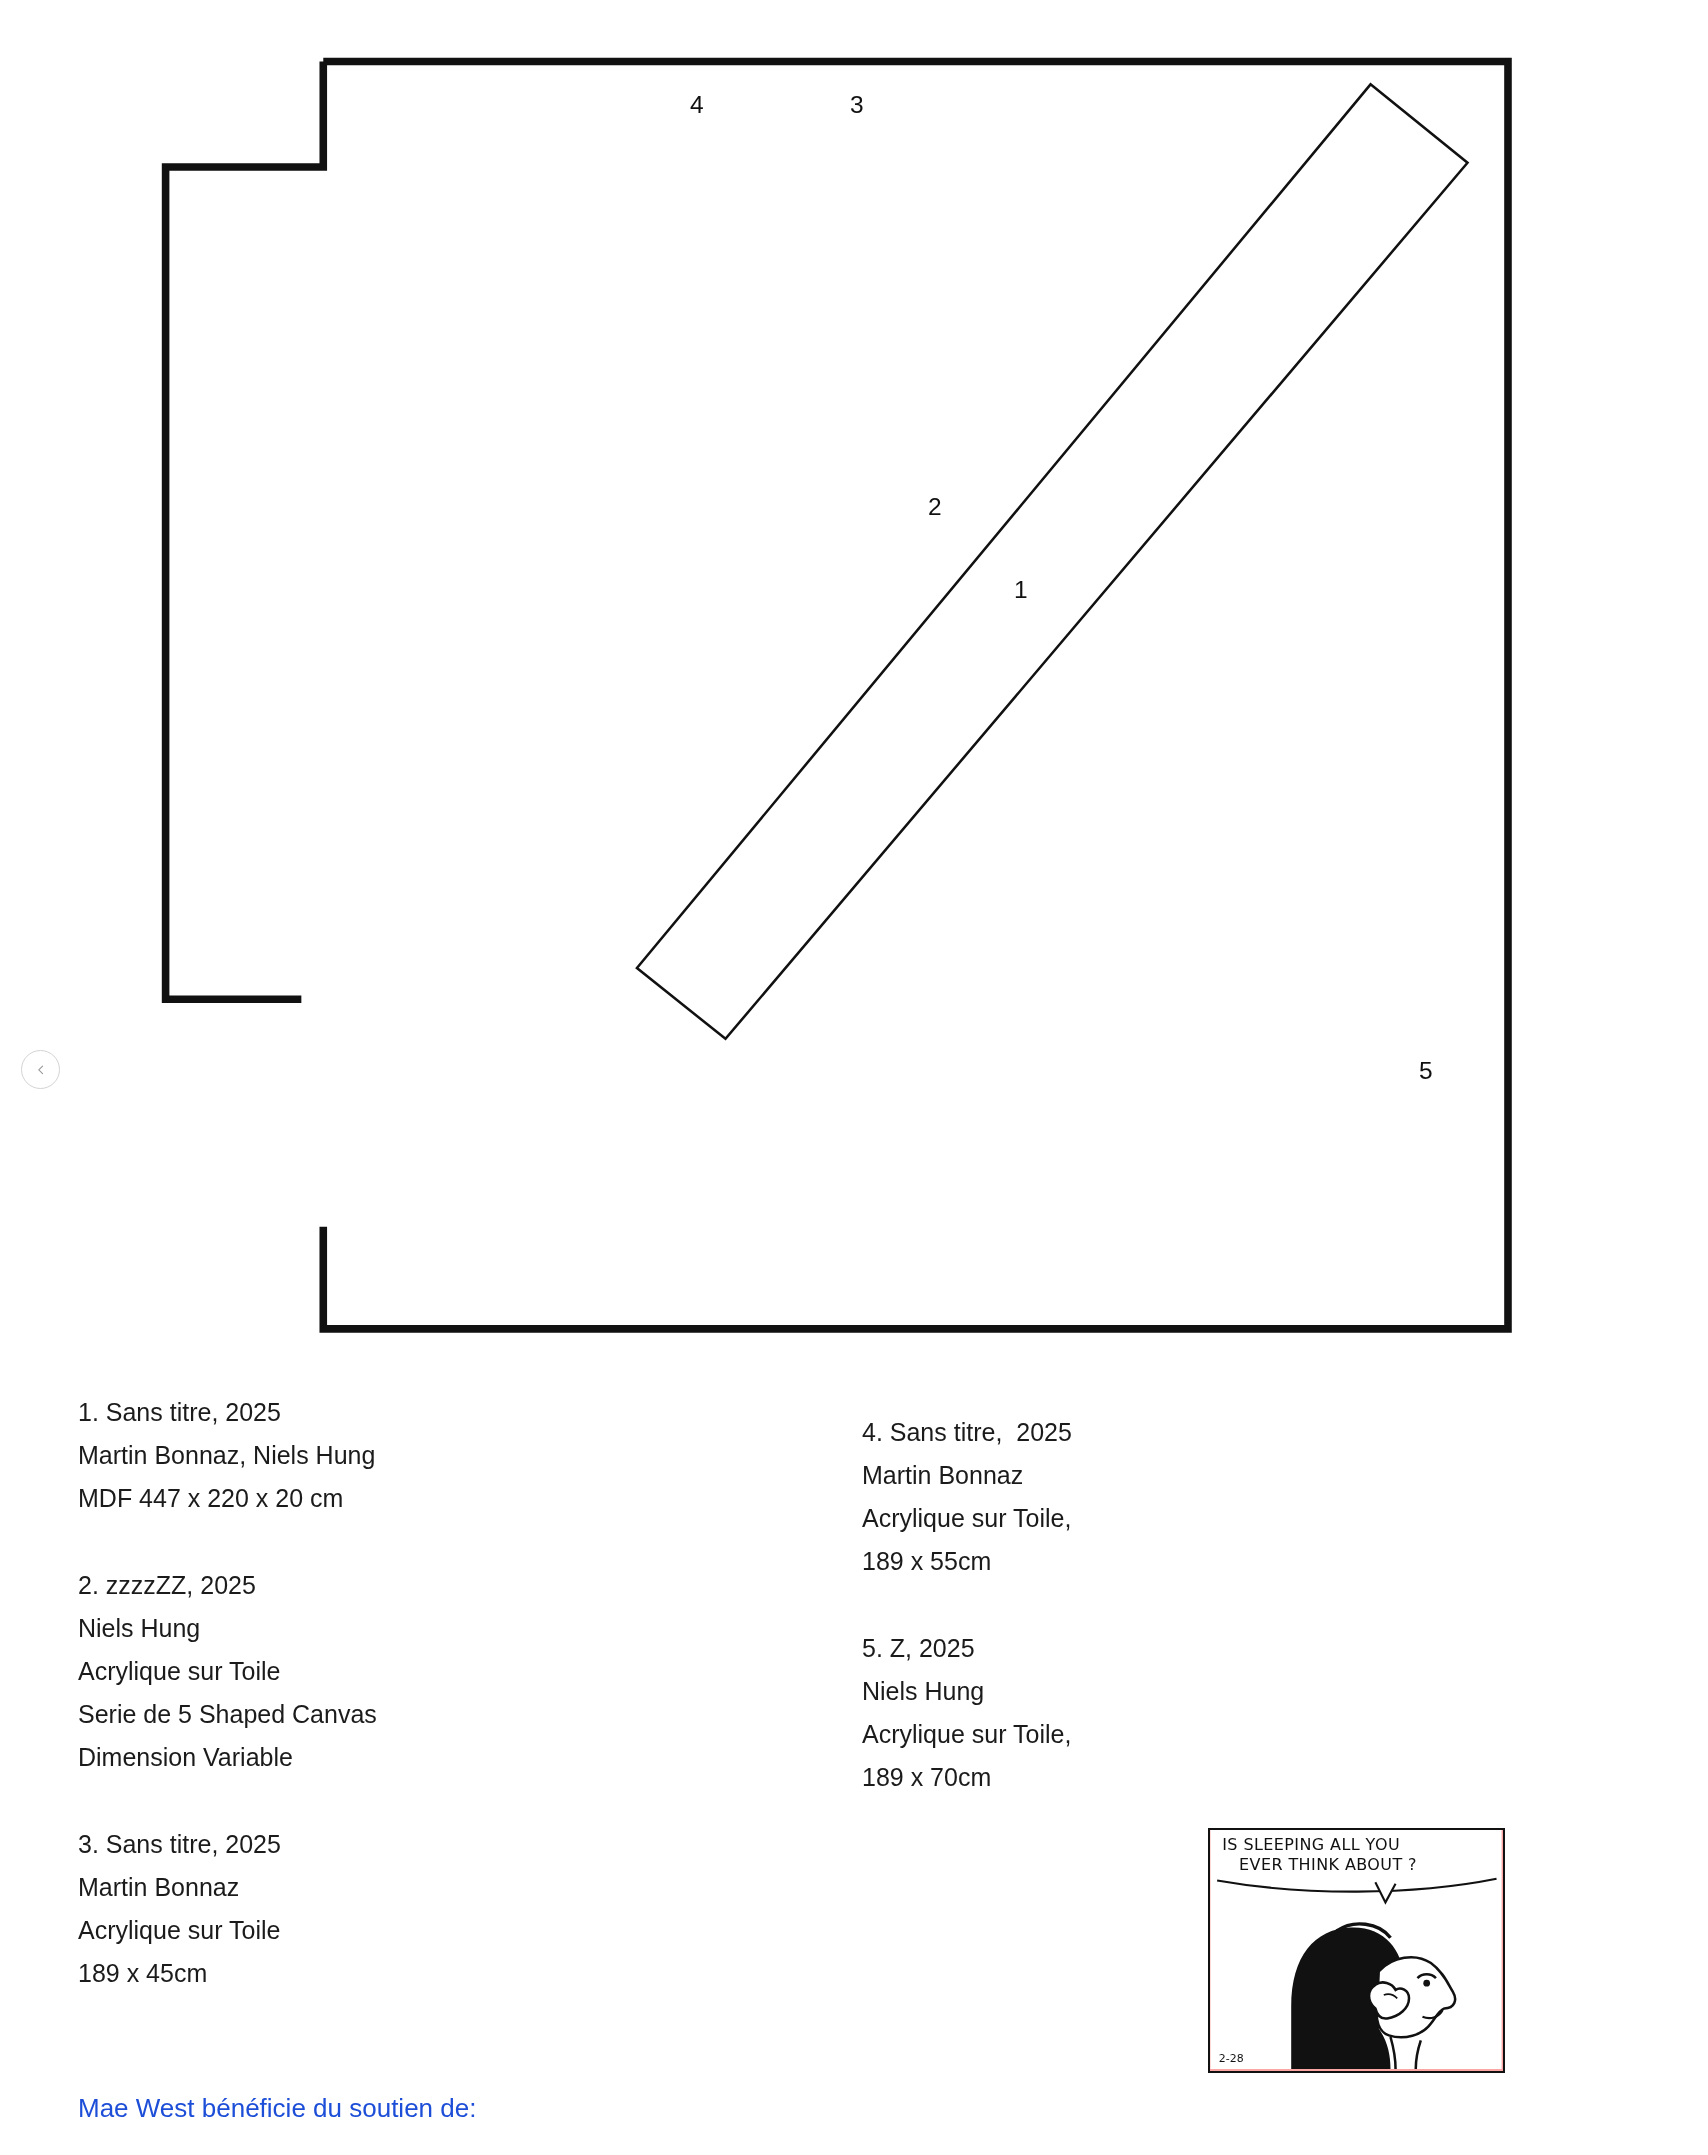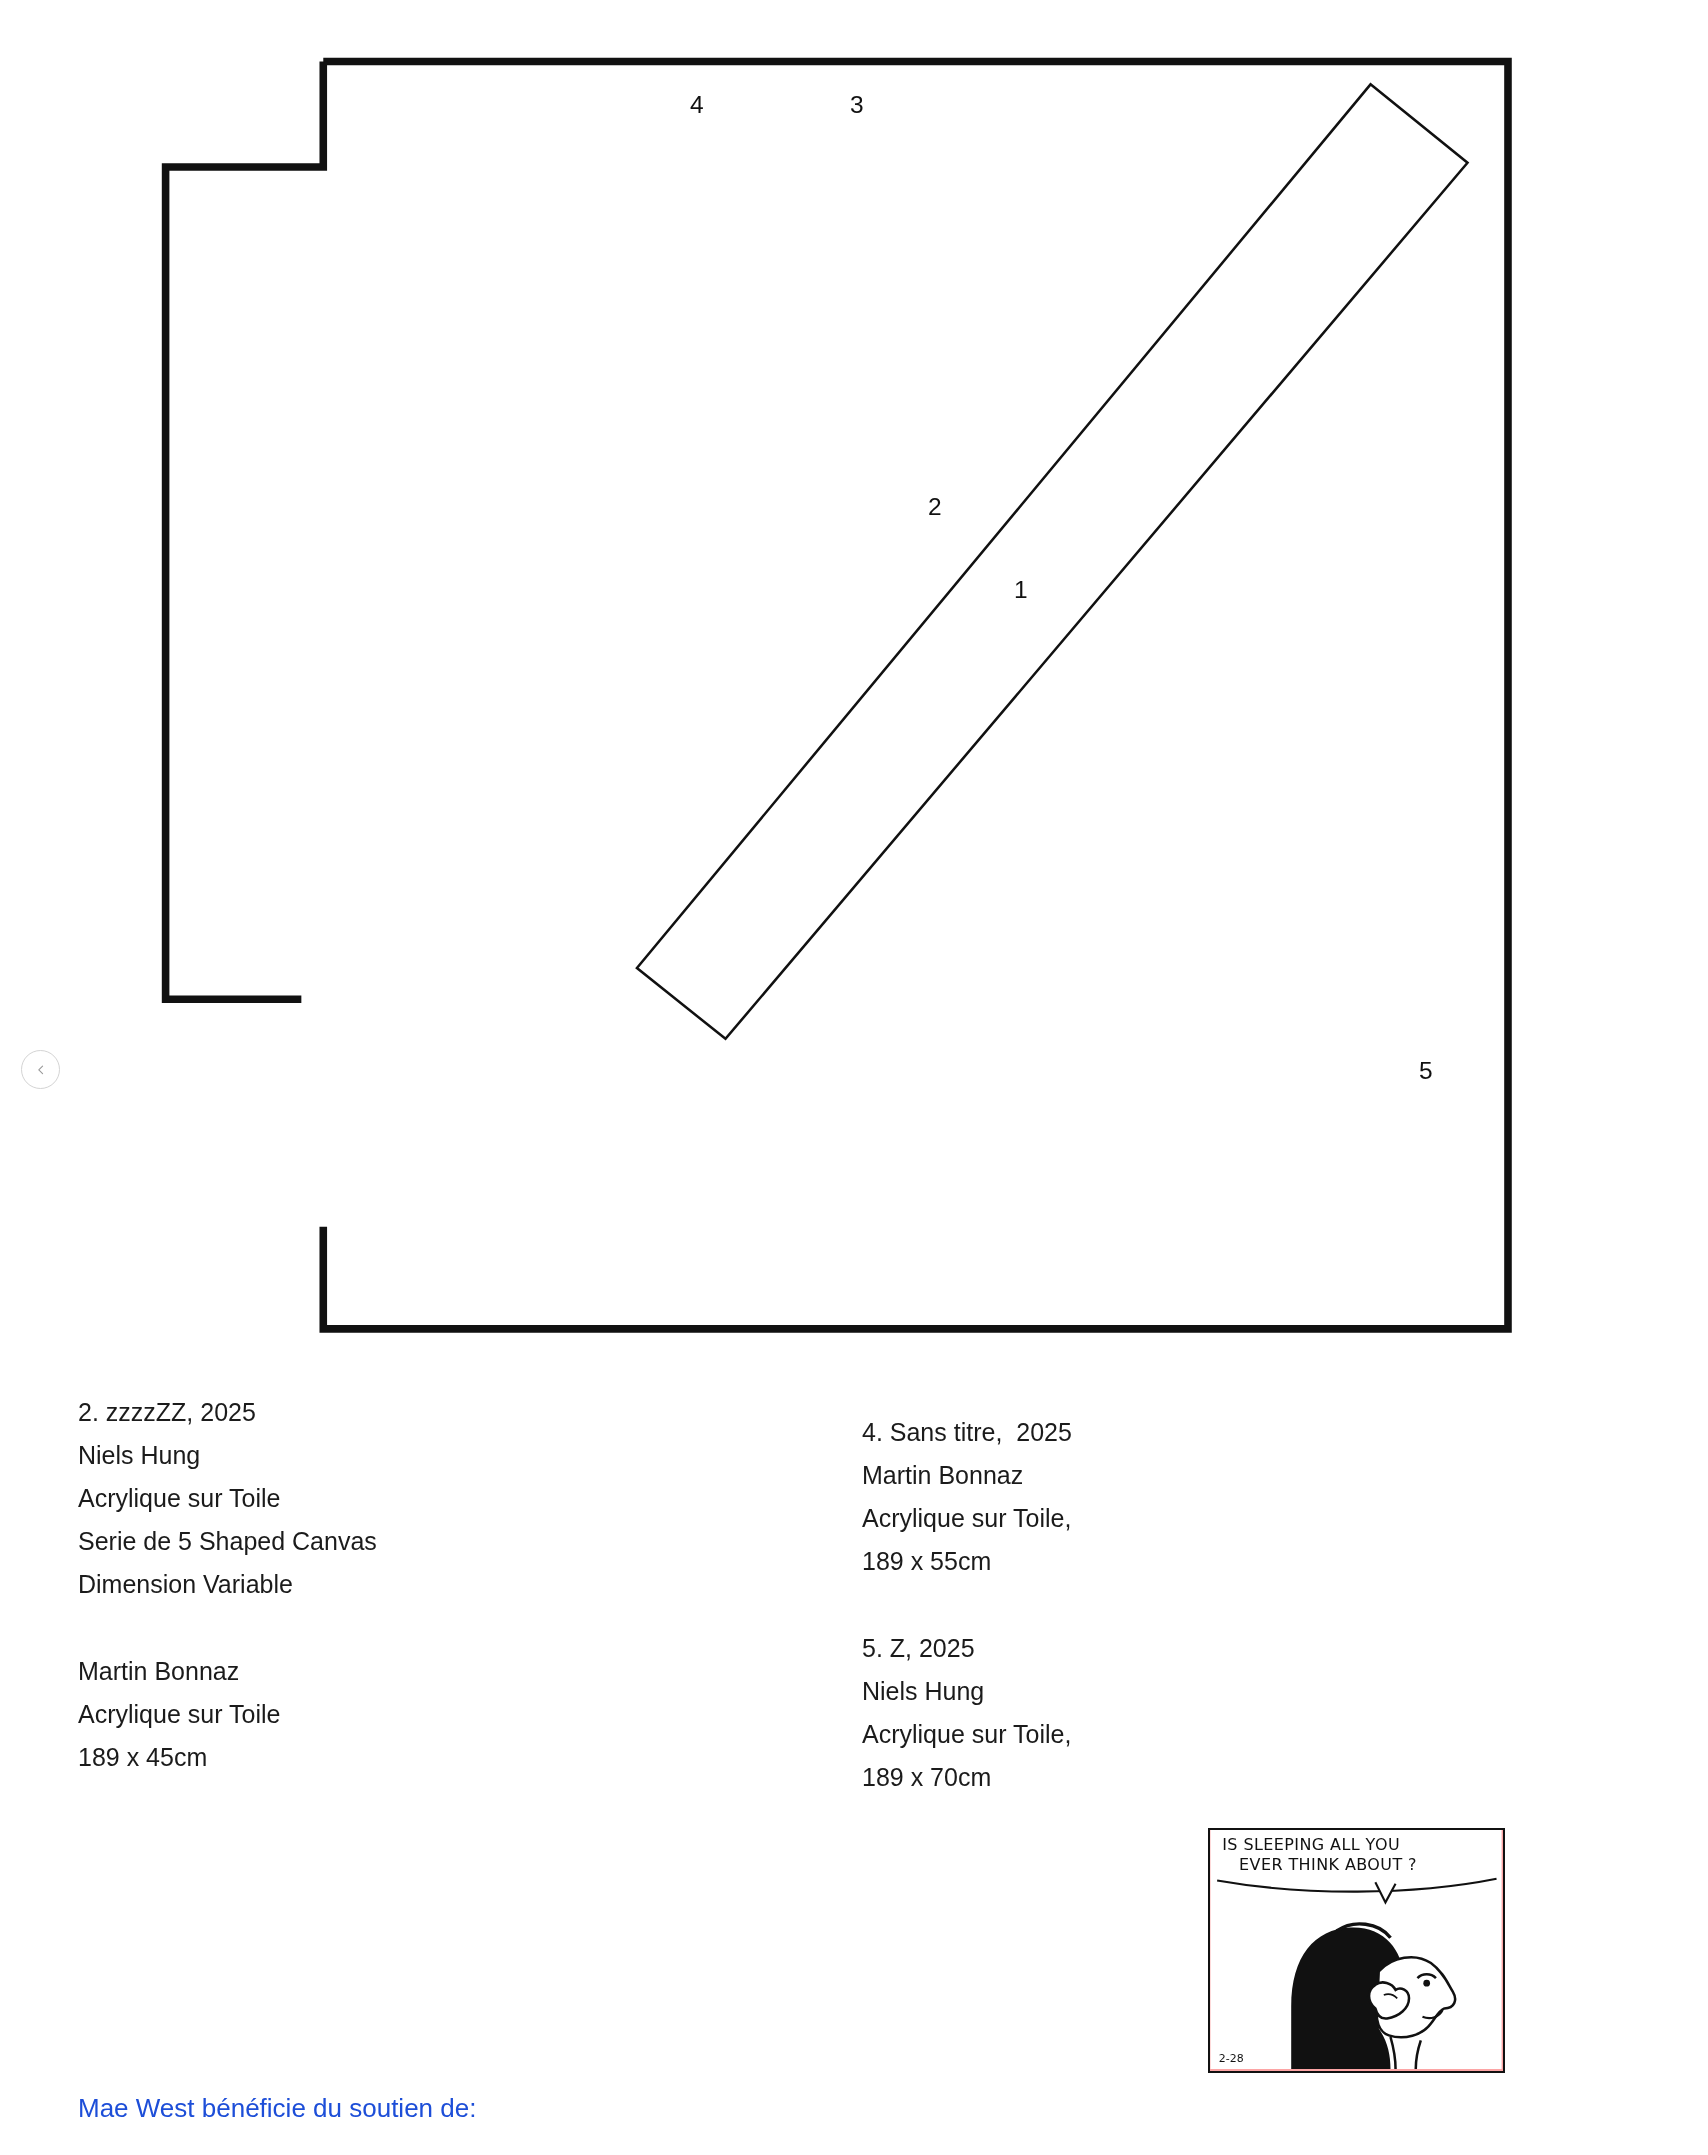--- a/index.html
+++ b/index.html
@@ -136,30 +136,36 @@
 <div id="back-nav">
   <svg width="11.8" height="11.8" viewBox="0 0 14 14">
     <path d="M 9 2.5 L 4.5 7 L 9 11.5" fill="none" stroke="#999999" stroke-width="1.3" stroke-linecap="round" stroke-linejoin="round"></path>
   </svg>
 </div>
 
 <div id="captions">
 
   <div id="col-left" class="caption-col">
 
+    <div class="entry">
+      <div class="line">1. Sans titre, 2025</div>
+      <div class="line">Martin Bonnaz, Niels Hung</div>
+      <div class="line">MDF 447 x 220 x 20 cm</div>
+    </div>
 
     <div class="entry">
       <div class="line italic">2. zzzzZZ, 2025</div>
       <div class="line">Niels Hung</div>
       <div class="line">Acrylique sur Toile</div>
       <div class="line">Serie de 5 Shaped Canvas</div>
       <div class="line">Dimension Variable</div>
     </div>
 
     <div class="entry">
+      <div class="line">3. Sans titre, 2025</div>
       <div class="line">Martin Bonnaz</div>
       <div class="line">Acrylique sur Toile</div>
       <div class="line">189 x 45cm</div>
     </div>
 
   </div>
 
   <div id="col-right" class="caption-col">
 
     <div class="entry">

